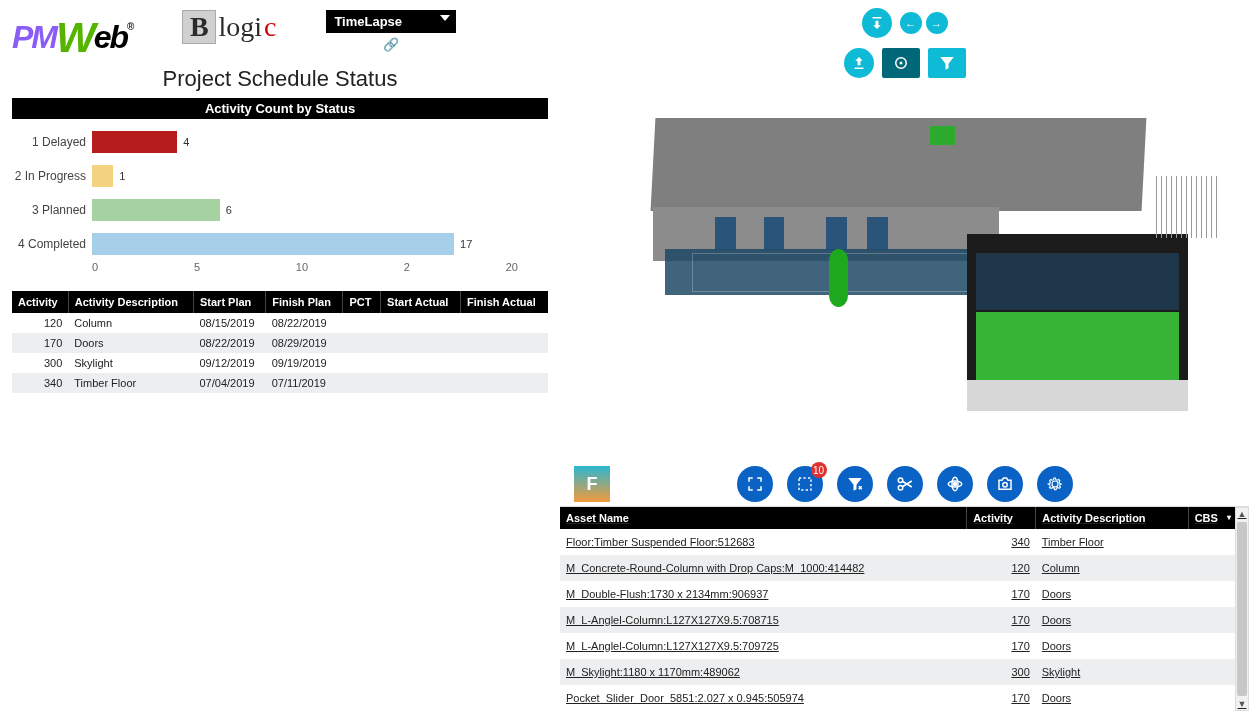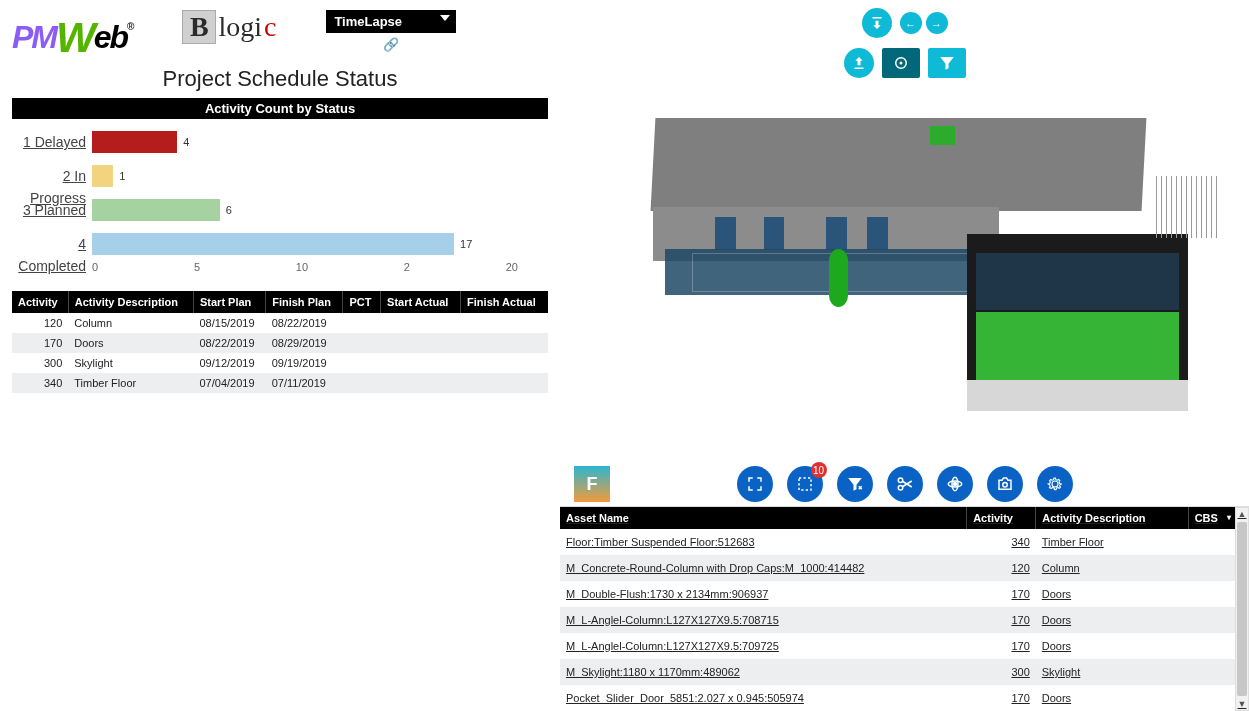--- a/index.html
+++ b/index.html
@@ -93,22 +93,22 @@
   }
   .chart-area {
     display:flex; width: 100%;
     margin-top: 12px;
   }
   .chart-cats {
     width: 80px; display:flex; flex-direction:column;
     gap: 12px;
   }
   .chart-cats div {
-    font-size: 14px; color:#444; text-align:right; padding-right:6px;
-    height: 22px; line-height:22px;text-decoration:underline;
+    font-size: 12px; color:#444; text-align:right; padding-right:6px;
+    height: 22px; line-height:22px;
   }
   .chart-bars {
     flex:1; position:relative; display:flex; flex-direction:column; gap:12px;
     padding-right: 30px;
   }
   .bar {
     height:22px; position:relative;
     display:flex; align-items:center;
   }
   .bar .fill { height:100%; }

